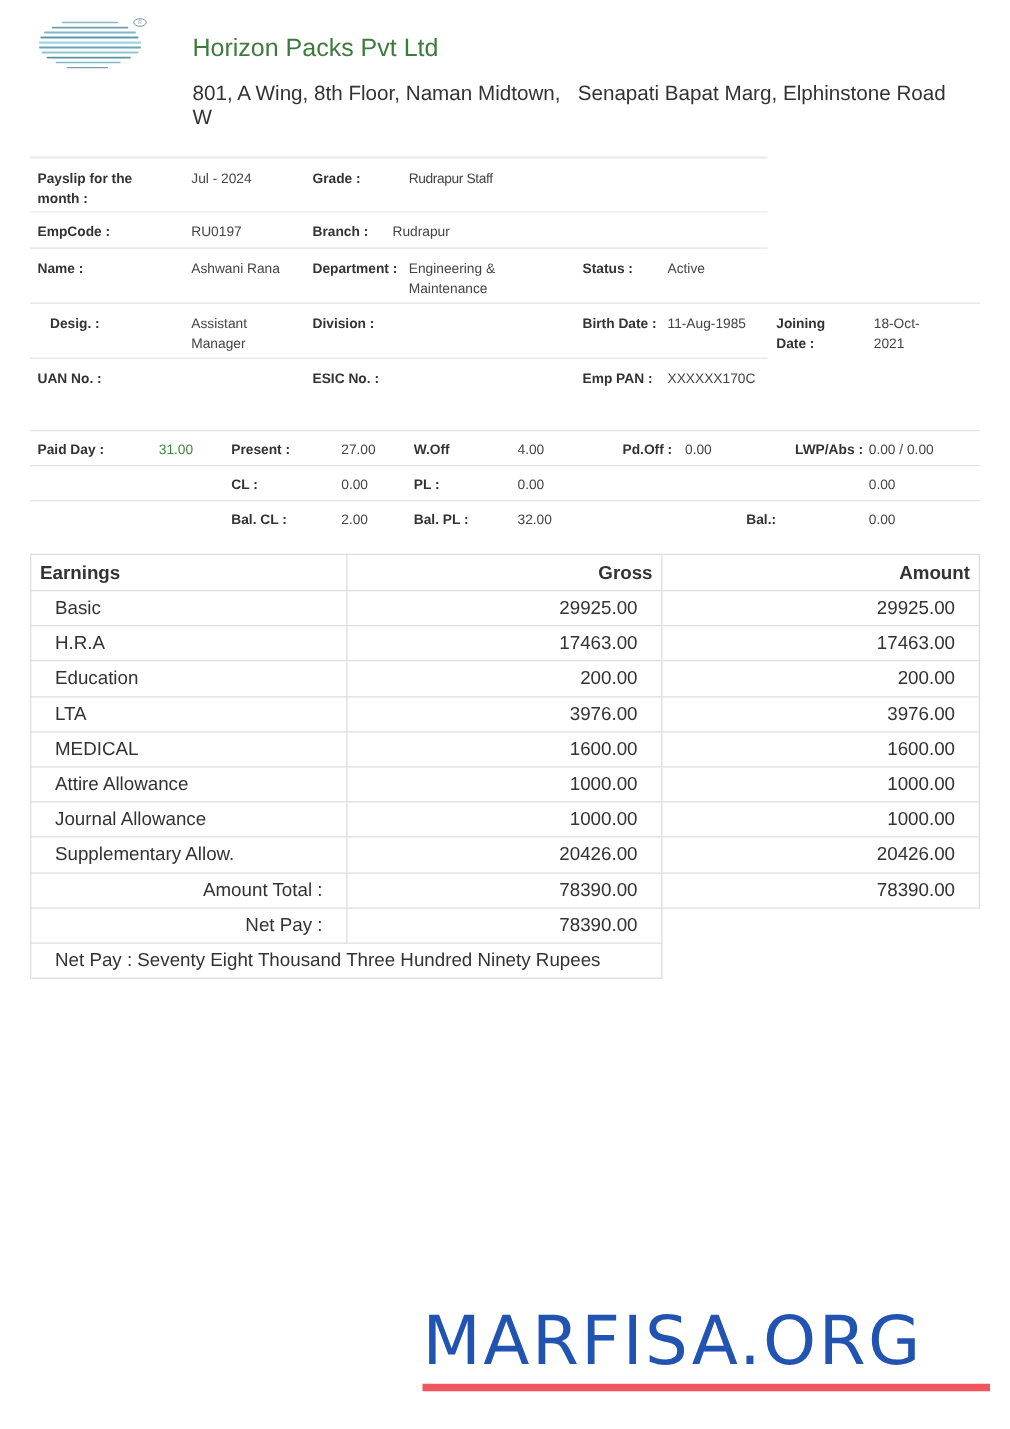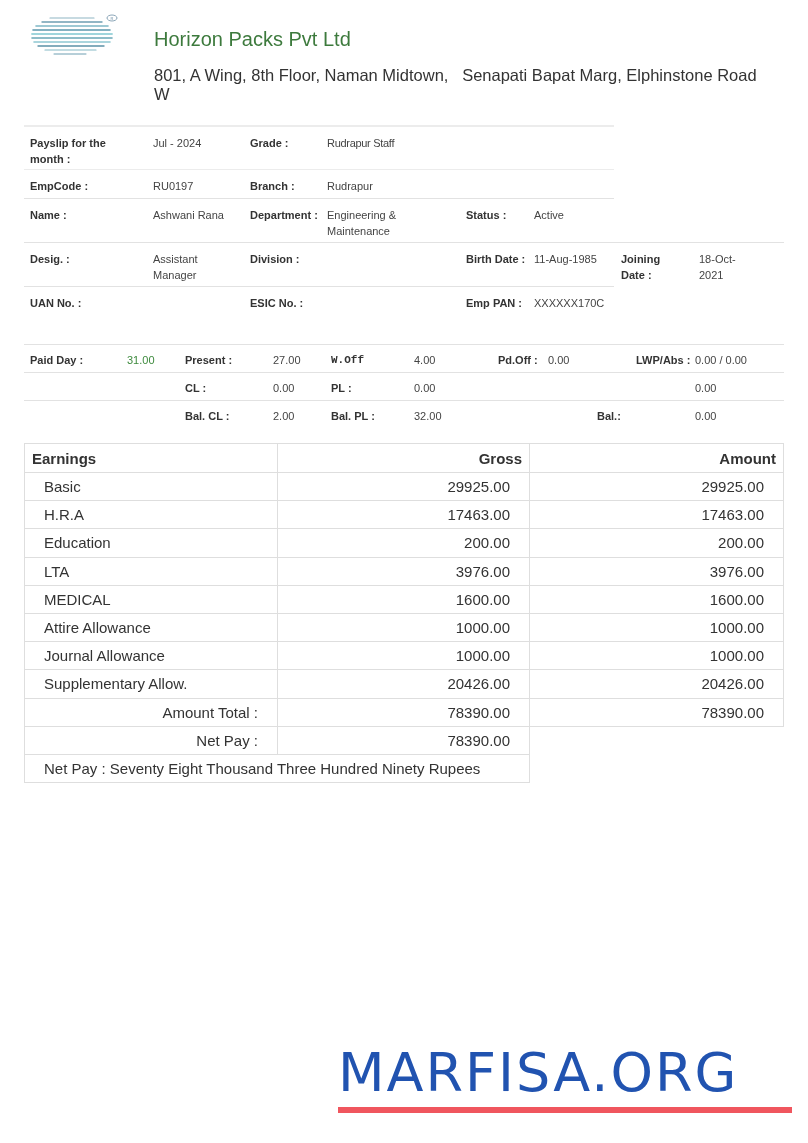--- a/index.html
+++ b/index.html
@@ -61,32 +61,32 @@
   <div class="info-row" style="height:44px; width:590px; border-top:2px solid #ececec;">
     <div class="cell lbl" style="left:6px; width:100px;">Payslip for the month :</div>
     <div class="cell val" style="left:129px;">Jul - 2024</div>
     <div class="cell lbl" style="left:226px;">Grade :</div>
     <div class="cell val" style="left:303px; letter-spacing:-0.3px;">Rudrapur Staff</div>
   </div>
   <div class="info-row" style="height:29px; width:590px; border-top:1px solid #ececec;">
     <div class="cell lbl" style="left:6px;">EmpCode :</div>
     <div class="cell val" style="left:129px;">RU0197</div>
     <div class="cell lbl" style="left:226px;">Branch :</div>
-    <div class="cell val" style="left:303px;">Rudrapur</div>
+    <div class="cell val" style="left:290px;">Rudrapur</div>
   </div>
   <div class="info-row" style="height:44px; width:590px;">
     <div class="cell lbl" style="left:6px;">Name :</div>
     <div class="cell val" style="left:129px;">Ashwani Rana</div>
     <div class="cell lbl" style="left:226px; width:70px;">Department :</div>
     <div class="cell val" style="left:303px; width:100px;">Engineering &amp; Maintenance</div>
     <div class="cell lbl" style="left:442px;">Status :</div>
     <div class="cell val" style="left:510px;">Active</div>
   </div>
   <div class="info-row" style="height:44px; width:760px;">
-    <div class="cell lbl" style="left:6px;">Desig. :</div>
+    <div class="cell lbl" style="left:16px;">Desig. :</div>
     <div class="cell val" style="left:129px; width:80px;">Assistant Manager</div>
     <div class="cell lbl" style="left:226px;">Division :</div>
     <div class="cell val" style="left:303px;"></div>
     <div class="cell lbl" style="left:442px; width:62px;">Birth Date :</div>
     <div class="cell val" style="left:510px;">11-Aug-1985</div>
     <div class="cell lbl" style="left:597px; width:60px;">Joining Date :</div>
     <div class="cell val" style="left:675px; width:44px;">18-Oct-2021</div>
   </div>
   <div class="info-row" style="height:44px; width:590px;">
     <div class="cell lbl" style="left:6px;">UAN No. :</div>
@@ -97,21 +97,21 @@
     <div class="cell val" style="left:510px;">XXXXXX170C</div>
   </div>
 </div>
 
 <div class="attendance">
   <div class="att-row">
     <div class="cell lbl" style="left:6px;">Paid Day :</div>
     <div class="cell val green" style="left:103px;">31.00</div>
     <div class="cell lbl" style="left:161px;">Present :</div>
     <div class="cell val" style="left:249px;">27.00</div>
-    <div class="cell lbl" style="left:307px;font-family:Liberation Mono, monospace;">W.Off</div>
+    <div class="cell lbl" style="left:307px;">W.Off</div>
     <div class="cell val" style="left:390px;">4.00</div>
     <div class="cell lbl" style="left:448px;padding-left:26px;">Pd.Off :</div>
     <div class="cell val" style="left:524px;">0.00</div>
     <div class="cell lbl" style="left:573px;padding-left:39px;">LWP/Abs :</div>
     <div class="cell val" style="left:671px;">0.00 / 0.00</div>
   </div>
   <div class="att-row">
     <div class="cell lbl" style="left:161px;">CL :</div>
     <div class="cell val" style="left:249px;">0.00</div>
     <div class="cell lbl" style="left:307px;">PL :</div>

